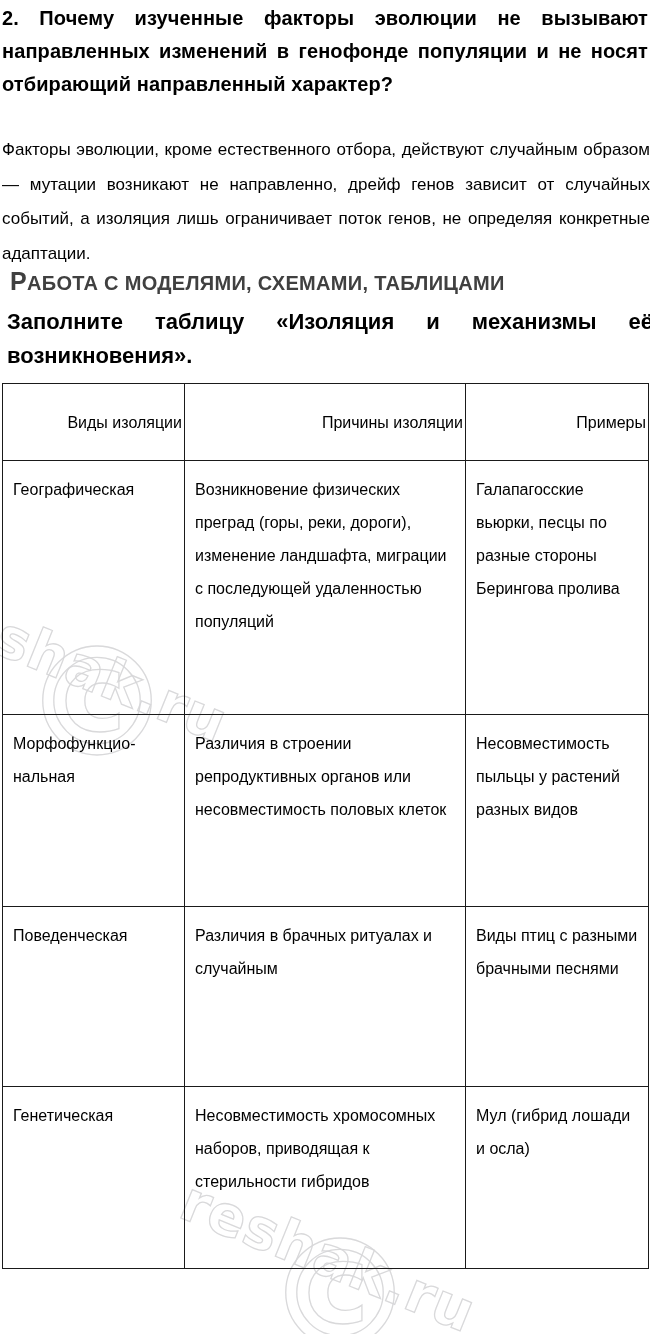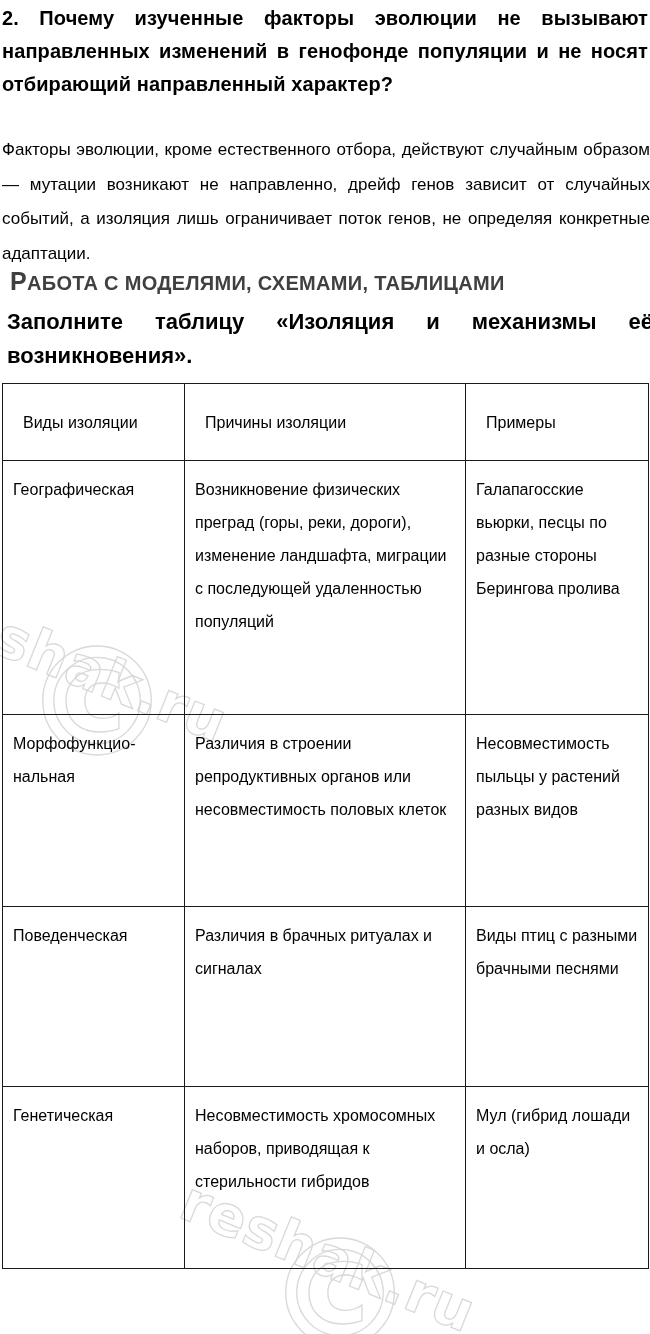--- a/index.html
+++ b/index.html
@@ -95,24 +95,24 @@
   }
   .iso-table td {
     border: 1.6px solid #1a1a1a;
     vertical-align: top;
     font-size: 16px;
     line-height: 33px;
     padding: 12px 10px 14px 10px;
     background: transparent;
   }
   .iso-table thead td {
-    text-align: left;
+    text-align: right;
     vertical-align: middle;
     height: 64px;
-    padding: 6px 20px;
+    padding: 6px 2px;
   }
   .col-a { width: 182px; }
   .col-b { width: 281px; }
   .col-c { width: 183px; }
 
   .r1 td { height: 227px; }
   .r2 td { height: 168px; }
   .r3 td { height: 165px; }
   .r4 td { height: 153px; }
   .r5 td { height: 155px; }
@@ -179,21 +179,21 @@
         <td>Возникновение физических преград (горы, реки, дороги), изменение ландшафта, миграции с последующей удаленностью популяций</td>
         <td>Галапагосские вьюрки, песцы по разные стороны Берингова пролива</td>
       </tr>
       <tr class="r3">
         <td>Морфофункцио-нальная</td>
         <td>Различия в строении репродуктивных органов или несовместимость половых клеток</td>
         <td>Несовместимость пыльцы у растений разных видов</td>
       </tr>
       <tr class="r4">
         <td>Поведенческая</td>
-        <td>Различия в брачных ритуалах и сигналах</td>
+        <td>Различия в брачных ритуалах и случайным</td>
         <td>Виды птиц с разными брачными песнями</td>
       </tr>
       <tr class="r5">
         <td>Генетическая</td>
         <td>Несовместимость хромосомных наборов, приводящая к стерильности гибридов</td>
         <td>Мул (гибрид лошади и осла)</td>
       </tr>
     </tbody>
   </table>
 

